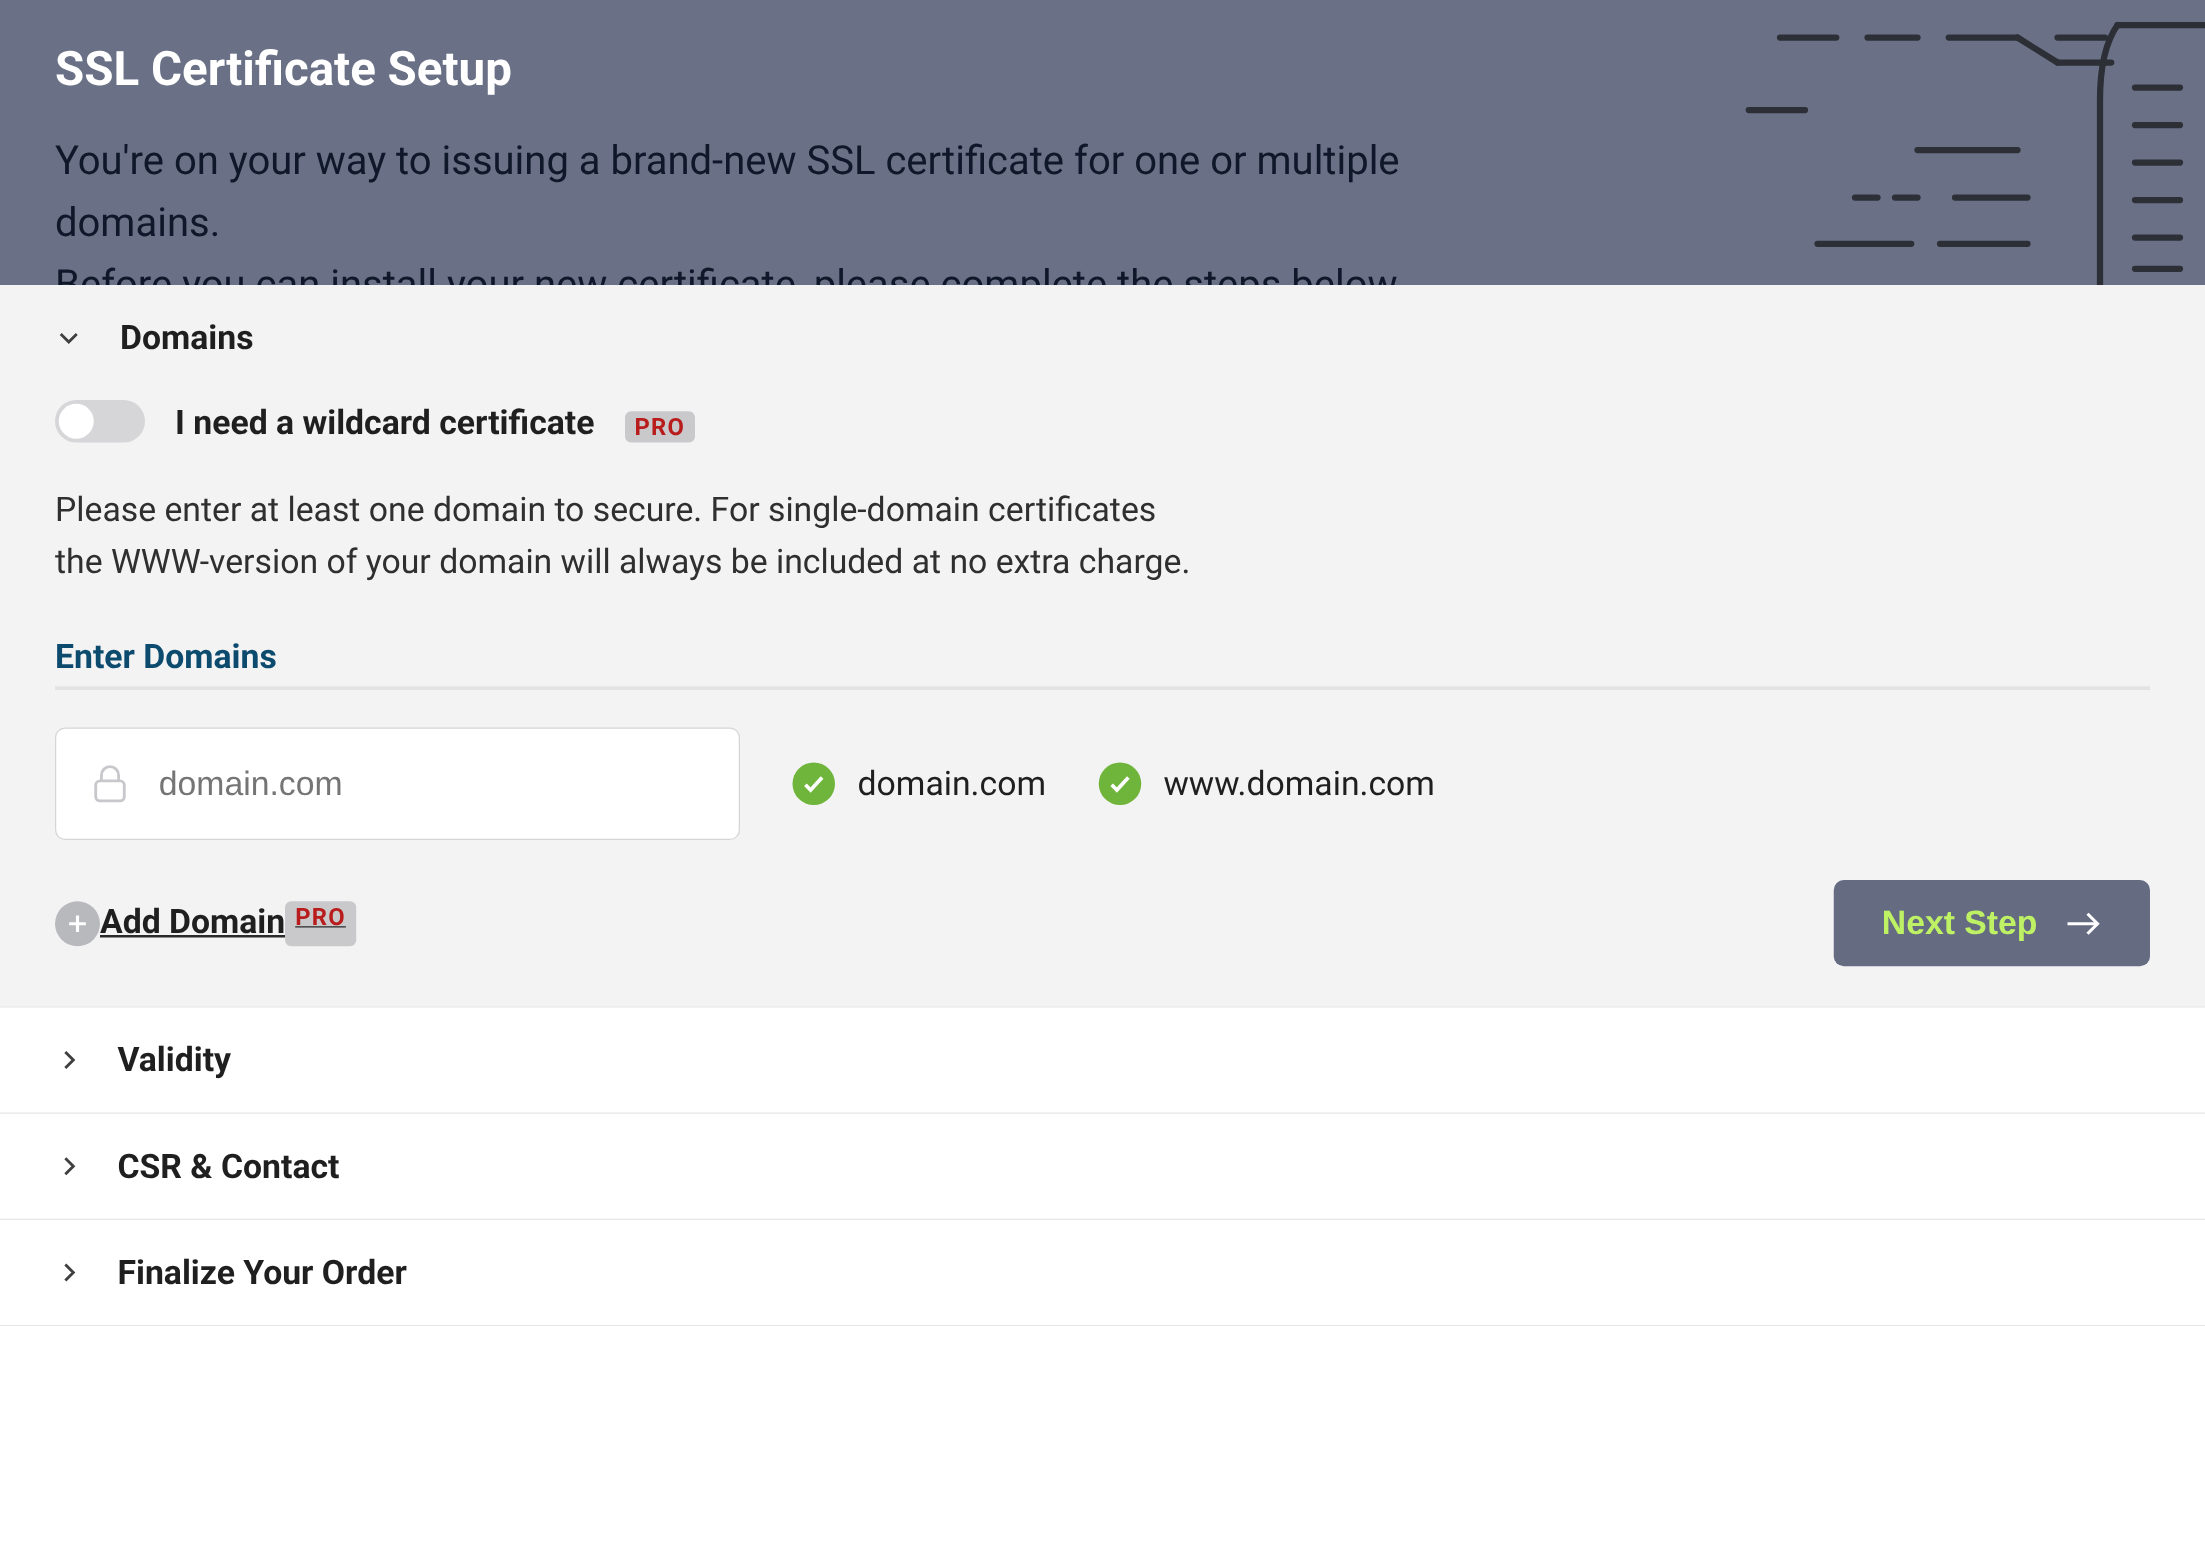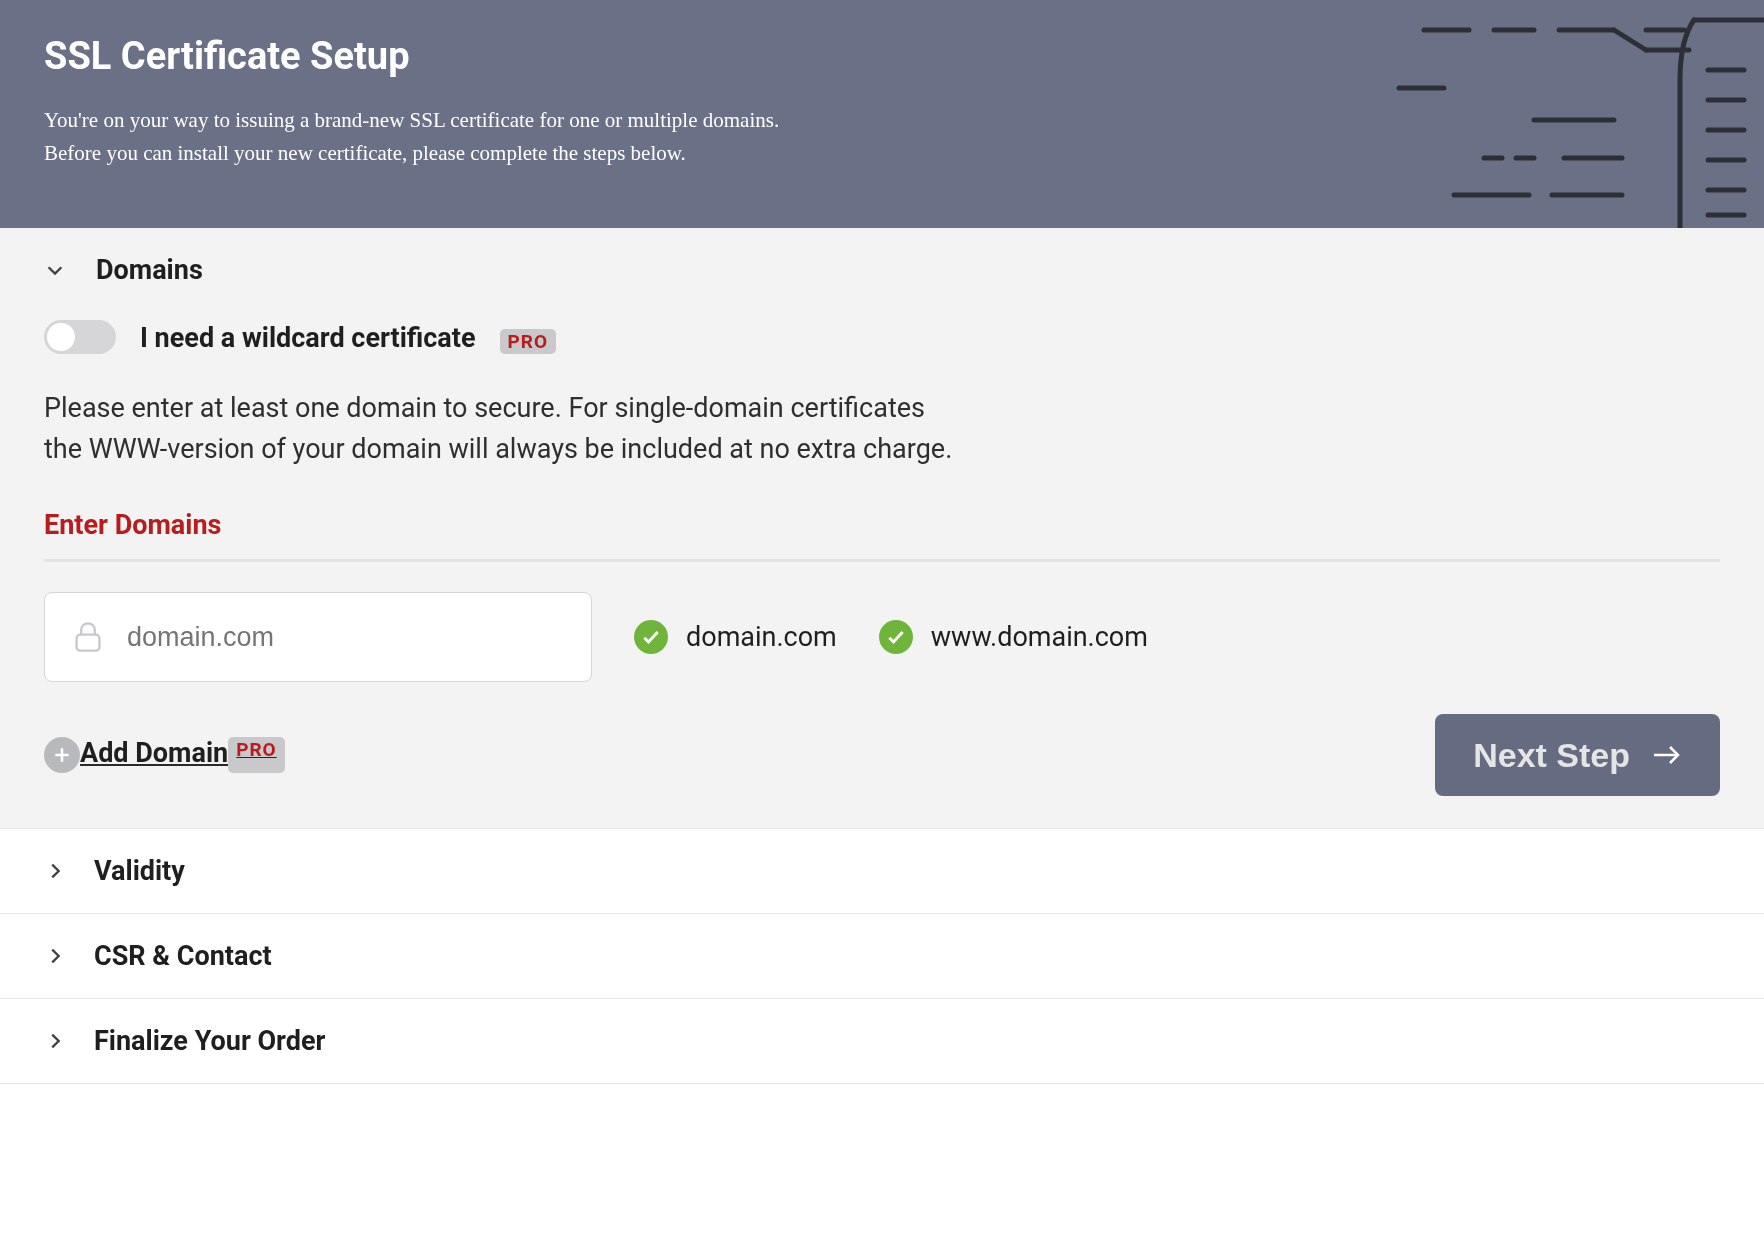--- a/index.html
+++ b/index.html
@@ -18,25 +18,24 @@
       position: relative;
       overflow: hidden;
     }
     .hero h1 {
       color: #ffffff;
       font-size: 38px;
       font-weight: 700;
       margin-bottom: 26px;
     }
     .hero p {
-      color: #ffffff;
-      font-size: 21px;
+      color: #0f172a;
+      font-size: 32px;
       line-height: 1.55;
       max-width: 1200px;
-      font-family: Liberation Serif, serif;
     }
     .hero-art {
       position: absolute;
       right: 0;
       top: 0;
       width: 380px;
       height: 230px;
       pointer-events: none;
     }
 
@@ -114,22 +113,22 @@
     .instruction {
       font-size: 27px;
       color: #2f2f2f;
       line-height: 1.5;
       margin-bottom: 40px;
     }
 
     .subhead {
       font-size: 27px;
       font-weight: 700;
-      color: #b91c1c;
-      margin-bottom: 18px;
+      color: #0c4a6e;
+      margin-bottom: 8px;
     }
 
     .divider {
       height: 3px;
       background: #e3e3e5;
       margin-bottom: 30px;
     }
 
     .domain-row {
       display: flex;
@@ -192,26 +191,26 @@
       border-radius: 50%;
       display: flex;
       align-items: center;
       justify-content: center;
     }
     .plus-circle svg { width: 20px; height: 20px; stroke: #ffffff; stroke-width: 3; }
     .add-domain-label { font-size: 27px; font-weight: 700; color: #1f1f1f; }
 
     .next-btn {
       background: #656c82;
-      color: #e5e5e5;
+      color: #bef264;
       border: none;
       border-radius: 8px;
-      height: 82px;
+      height: 69px;
       padding: 0 38px;
-      font-size: 34px;
+      font-size: 27px;
       font-weight: 600;
       display: flex;
       align-items: center;
       gap: 22px;
       cursor: pointer;
     }
     .next-btn svg { width: 30px; height: 24px; stroke: #ffffff; stroke-width: 2.5; fill: none; }
   </style>
 </head>
 <body>

